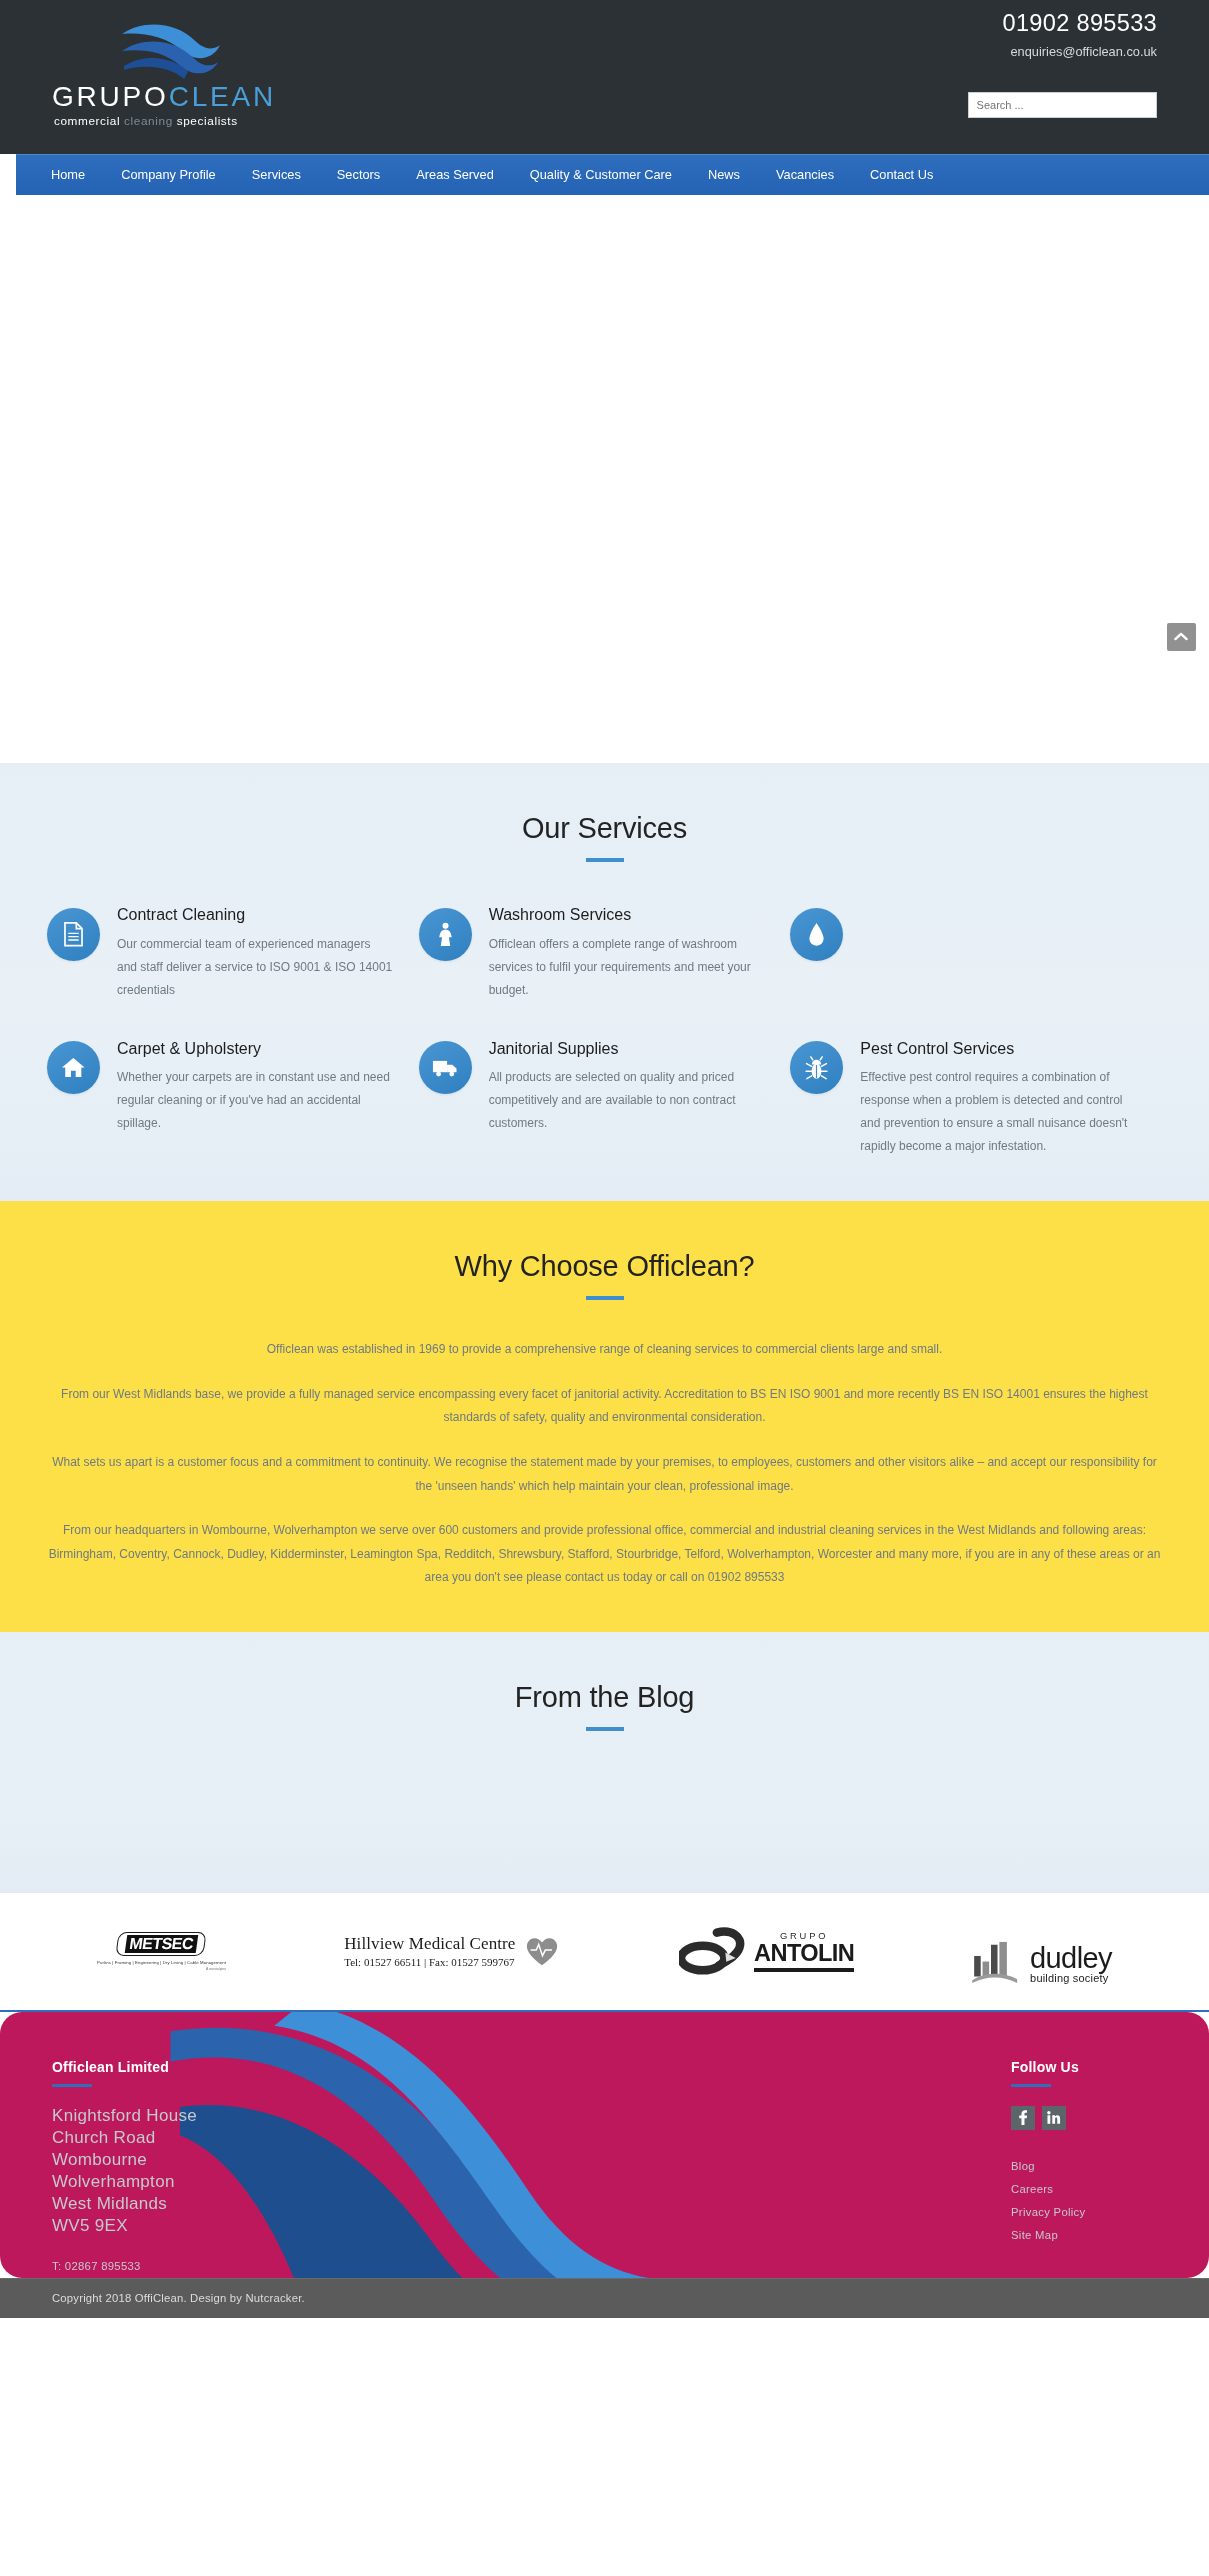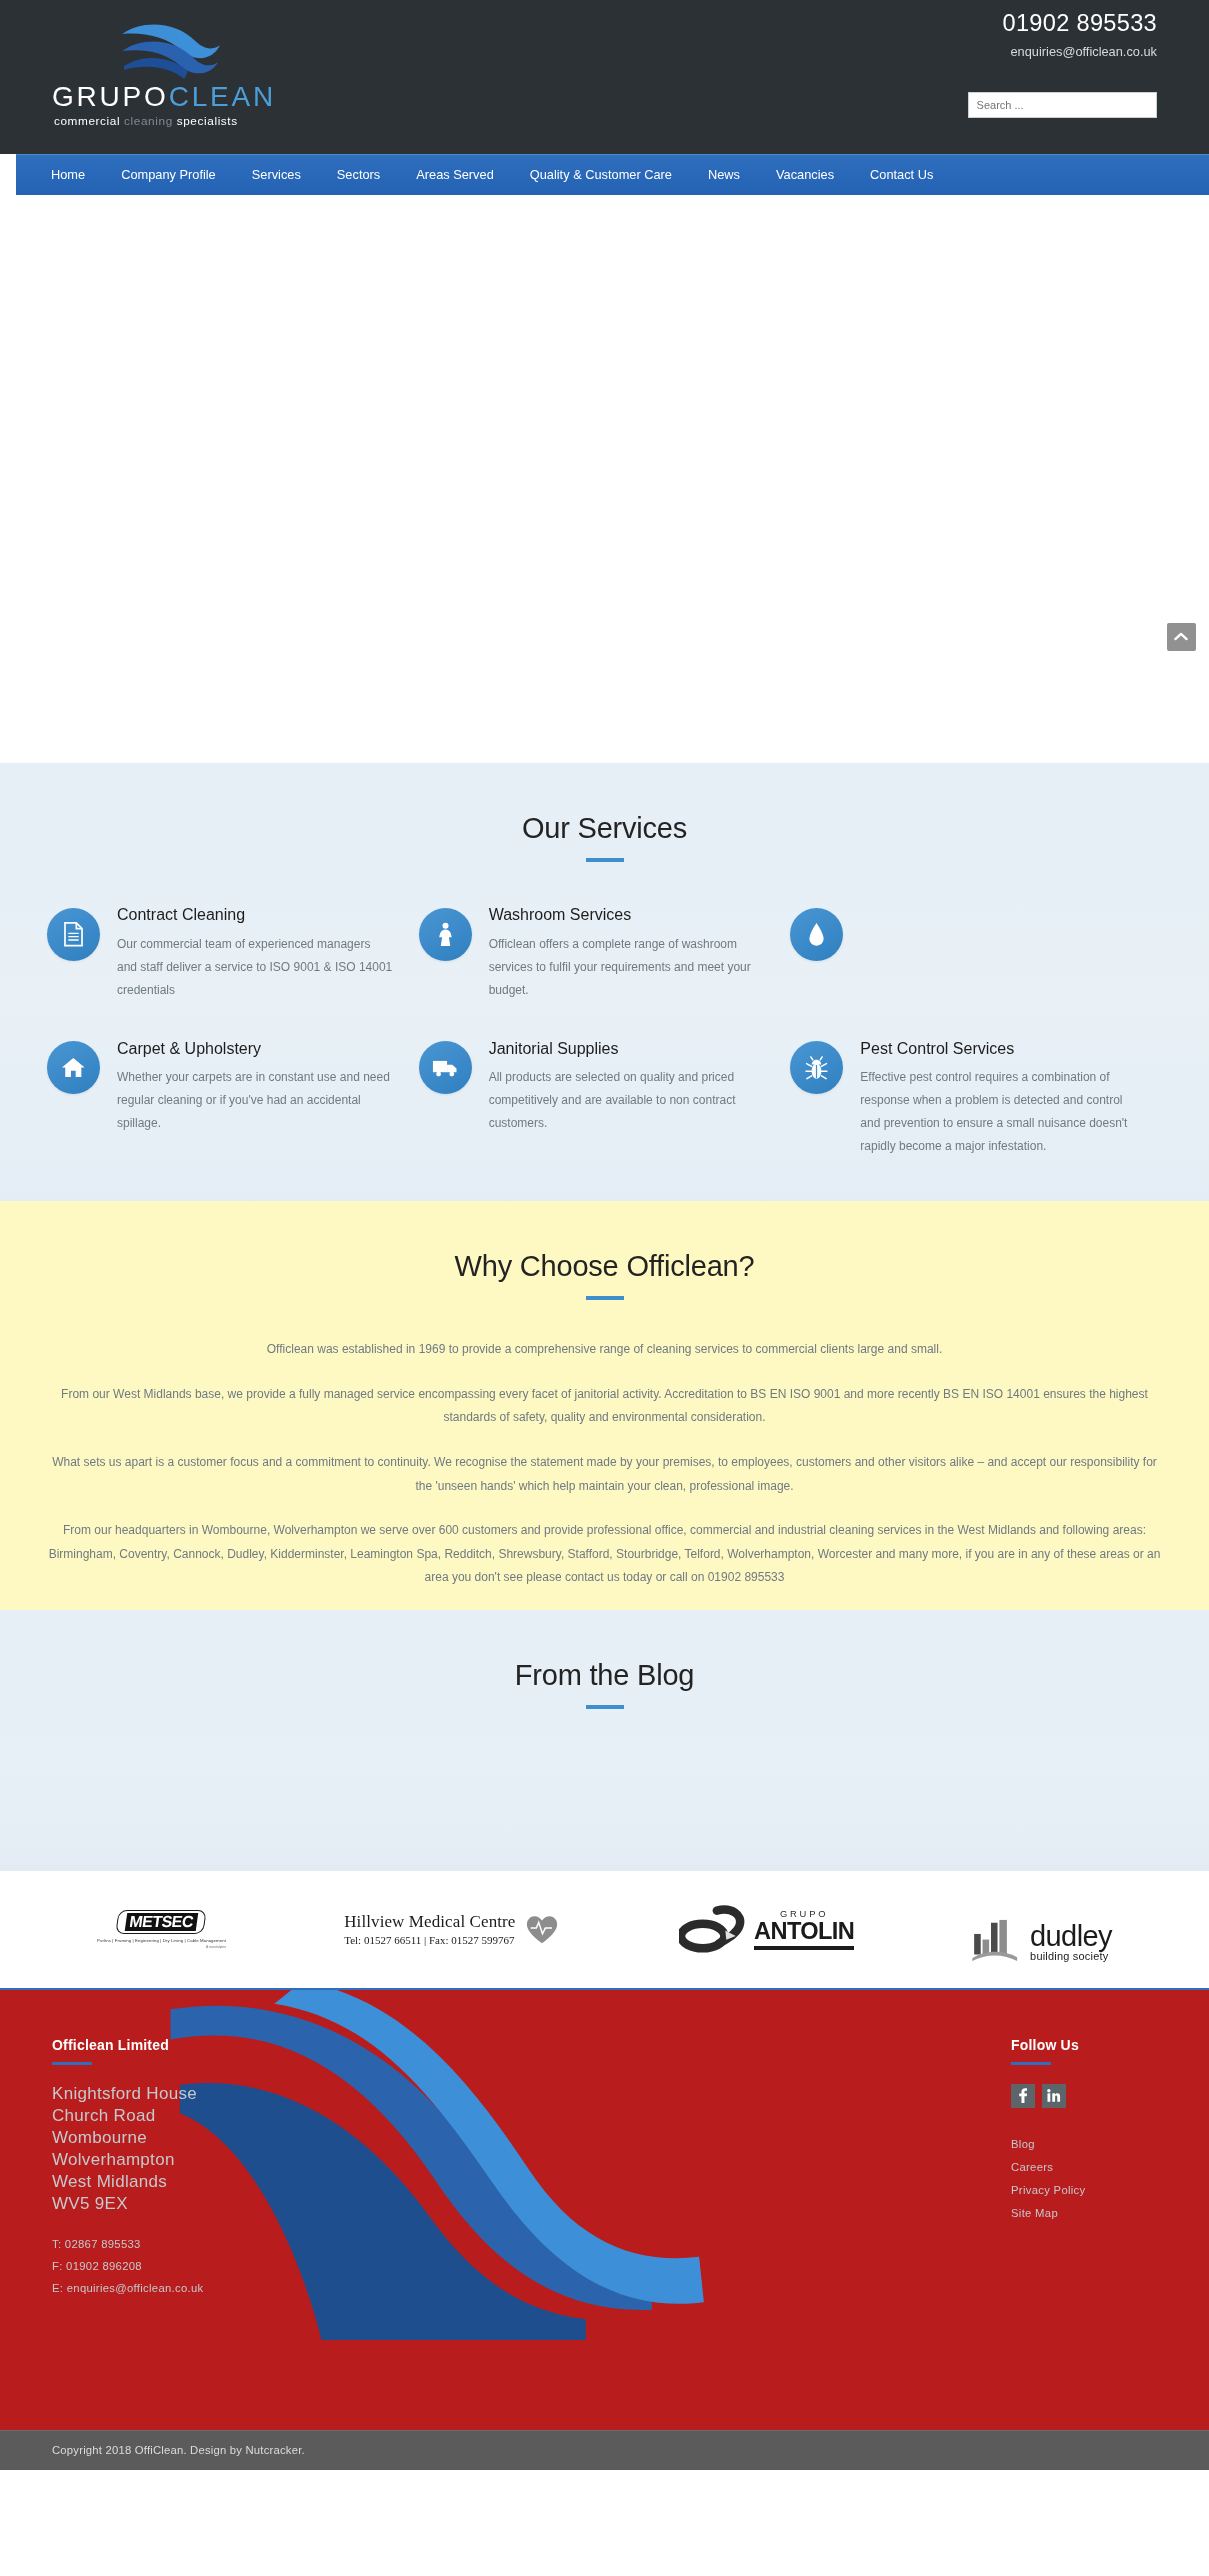--- a/index.html
+++ b/index.html
@@ -188,22 +188,22 @@
     margin-bottom: 7.6px;
   }
   .svc-desc {
     font-size: 12px;
     color: #6f7a82;
     line-height: 23px;
   }
 
   
   .why {
-    background: #fef9c3;
-    padding: 49px 0 20px;
+    background: #fde047;
+    padding: 49px 0 42px;
   }
   .why-body { width: 1115px; margin: 38px auto 0; }
   .why-p {
     text-align: center;
     font-size: 12px;
     color: #6f7a82;
     line-height: 23.6px;
     margin-bottom: 21px;
   }
   .why-p:last-child { margin-bottom: 0; }
@@ -296,23 +296,24 @@
     font-size: 29px;
     color: #1b1b1b;
     line-height: 28px;
     letter-spacing: -0.6px;
   }
   .dud-sub { font-size: 11px; color: #1b1b1b; letter-spacing: 0.2px; margin-top: 0.9px;}
 
   
   .footer {
     position: relative;
-    background: #b91c1c;
-    height: 440px;
+    background: #be185d;
+    height: 266px;
     overflow: hidden;
+    border-radius: 22px;
   }
   .footer-waves {
     position: absolute;
     left: 161px;
     top: -9.4px;
     width: 642px;
     height: 359px;
     opacity: 1;
   }
   .footer-col {

